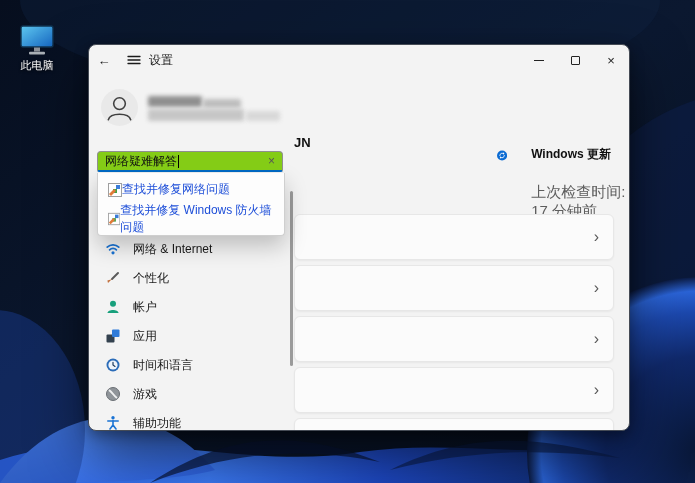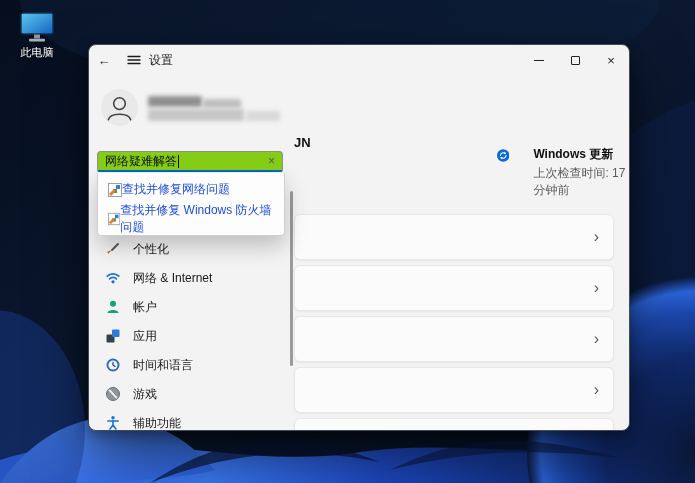--- a/index.html
+++ b/index.html
@@ -2,21 +2,21 @@
 <html><head>
 <meta charset="utf-8">
 <style>
   * { margin:0; padding:0; box-sizing:border-box; }
   html,body { width:695px; height:483px; overflow:hidden; }
   body { position:relative; font-family:"Liberation Sans",sans-serif; background:#081122; }
 
   .wallpaper { position:absolute; inset:0; }
 
   
-  .desktop-icon { position:absolute; left:6px; top:12px; width:62px; text-align:center; }
+  .desktop-icon { position:absolute; left:6px; top:25px; width:62px; text-align:center; }
   .desktop-icon .mon { display:block; margin:0 auto; }
   .desktop-icon .lbl { margin-top:2px; font-size:11px; color:#fff; text-shadow:0 1px 3px rgba(0,0,0,.9); }
 
   
   .window { position:absolute; left:88px; top:44px; width:542px; height:387px;
             background:#f3f3f3; border:1px solid #454b55; border-radius:8px;
             box-shadow:0 24px 55px rgba(0,0,0,.55), 0 4px 14px rgba(0,0,0,.35);
             overflow:hidden; }
 
   .titlebar { height:30px; display:flex; align-items:center; }
@@ -58,21 +58,21 @@
                padding-left:16px; font-size:12px; color:#191919; }
   .side-item svg { flex:0 0 auto; }
 
   .scrollbar { position:absolute; left:201px; top:146px; width:3px; height:175px;
                background:#9b9b9b; border-radius:2px; }
 
   
   .main-heading { position:absolute; left:205px; top:90px; font-size:13px; font-weight:700; color:#111; }
   .update { position:absolute; left:408px; top:101px; display:flex; gap:24px; }
   .update-title { font-size:12px; font-weight:700; color:#111; }
-  .update-status { font-size:12px; color:#5d5d5d; margin-top:2px; }
+  .update-status { font-size:15px; color:#5d5d5d; margin-top:20px; }
 
   .cards { position:absolute; left:205px; top:169px; width:320px; }
   .card { height:46px; margin-bottom:5px; background:#fbfbfb; border:1px solid #e7e7e7;
           border-radius:6px; display:flex; align-items:center; justify-content:flex-end;
           padding-right:14px; box-shadow:0 1px 2px rgba(0,0,0,.05); }
   .chev { font-size:16px; color:#5a5a5a; line-height:1; }
 </style>
 </head>
 <body>
 
@@ -185,32 +185,32 @@
         <rect x="5" y="6" width="4" height="4" fill="#43a047"></rect>
         <path d="M1 11 L6 6 L8 8 L3 13 Z" fill="#e07b39"></path>
       </svg>
       <span>查找并修复 Windows 防火墙问题</span>
     </div>
   </div>
 
   <nav class="sidebar">
     <div class="side-item">
       <svg width="16" height="16" viewBox="0 0 16 16">
-        <line x1="13" y1="3" x2="7" y2="9" stroke="#5a5a5a" stroke-width="2" stroke-linecap="round"></line>
-        <path d="M6.8 9.2 L3 13 L2.4 10.4 Z" fill="#c2703d"></path>
-      </svg>
-      <span>个性化</span>
-    </div>
-    <div class="side-item">
-      <svg width="16" height="16" viewBox="0 0 16 16">
         <path d="M2.2 6.2 a8.2 8.2 0 0 1 11.6 0" stroke="#1a73d4" stroke-width="1.7" fill="none" stroke-linecap="round"></path>
         <path d="M4.6 8.8 a4.8 4.8 0 0 1 6.8 0" stroke="#1a73d4" stroke-width="1.7" fill="none" stroke-linecap="round"></path>
         <circle cx="8" cy="11.8" r="1.6" fill="#1a73d4"></circle>
       </svg>
       <span>网络 &amp; Internet</span>
+    </div>
+    <div class="side-item">
+      <svg width="16" height="16" viewBox="0 0 16 16">
+        <line x1="13" y1="3" x2="7" y2="9" stroke="#5a5a5a" stroke-width="2" stroke-linecap="round"></line>
+        <path d="M6.8 9.2 L3 13 L2.4 10.4 Z" fill="#c2703d"></path>
+      </svg>
+      <span>个性化</span>
     </div>
     <div class="side-item">
       <svg width="16" height="16" viewBox="0 0 16 16">
         <circle cx="8" cy="4.8" r="3" fill="#18a07c"></circle>
         <path d="M2.5 14 c0-4 11-4 11 0 z" fill="#18a07c"></path>
       </svg>
       <span>帐户</span>
     </div>
     <div class="side-item">
       <svg width="16" height="16" viewBox="0 0 16 16">

